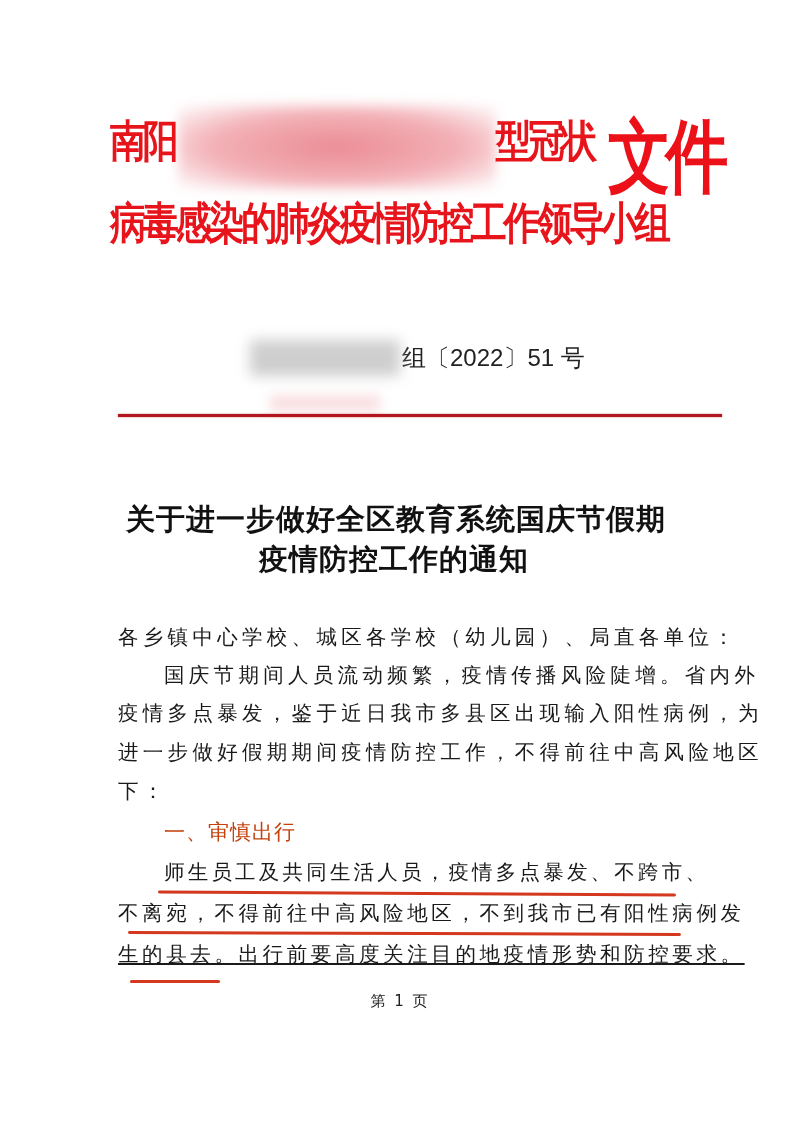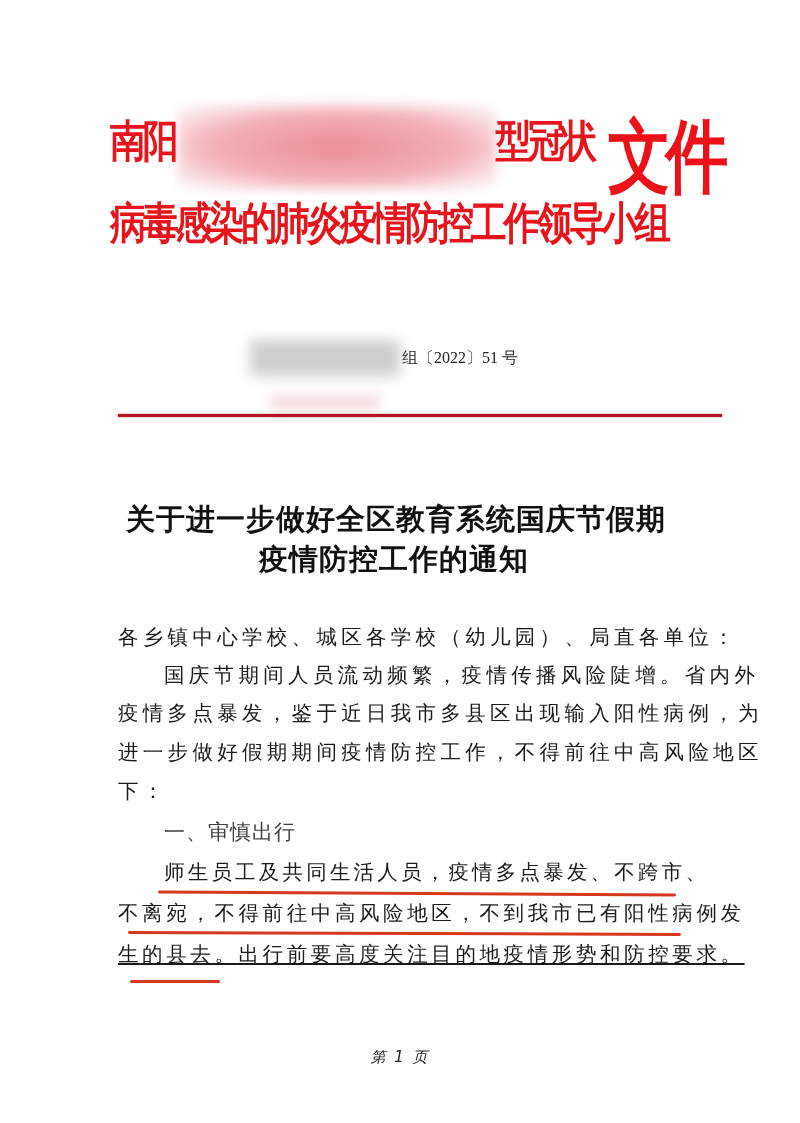--- a/index.html
+++ b/index.html
@@ -69,22 +69,22 @@
       align-items: center;
     }
     .redact-num {
       width: 150px;
       height: 36px;
       background: rgba(190,190,190,0.75);
       filter: blur(7px);
       margin-right: 2px;
     }
     .doc-number {
-      font-family: Liberation Serif, serif;
-      font-size: 16px;
+      font-family: Liberation Sans, sans-serif;
+      font-size: 24px;
       color: #222;
       white-space: pre;
     }
     .redact-stamp {
       position: absolute;
       left: 270px;
       top: 395px;
       width: 110px;
       height: 16px;
       background: rgba(245,200,205,0.6);
@@ -128,48 +128,47 @@
     .line-p1a { top: 665px; left: 164px; }
     .line-p1b { top: 703px; }
     .line-p1c { top: 742px; }
     .line-p1d { top: 781px; }
     .section-heading {
       position: absolute;
       top: 822px;
       left: 164px;
       font-family: "DejaVu Sans", "Liberation Sans", sans-serif;
       font-size: 21px;
-      color: #404040;
+      color: #c2410c;
       letter-spacing: 1px;
       white-space: nowrap;
       line-height: 1;
     }
     .line-p2a { top: 862px; left: 164px; letter-spacing: 3.2px; }
     .line-p2b { top: 903px; letter-spacing: 3.6px; }
     .line-p2c { top: 944px; letter-spacing: 3.6px; text-decoration: underline; }
     .underline {
       position: absolute;
       height: 3px;
       background: #d4381e;
       border-radius: 2px;
     }
     .ul-1 { left: 158px; top: 892px; width: 518px; transform: rotate(0.35deg); }
     .ul-2 { left: 128px; top: 932px; width: 553px; transform: rotate(0.2deg); }
     .ul-3 { left: 130px; top: 980px; width: 90px; }
     .page-footer {
       position: absolute;
-      top: 1048px;
+      top: 992px;
       left: 0;
       width: 800px;
       text-align: center;
       font-family: "DejaVu Sans", "Liberation Sans", sans-serif;
       font-size: 15px;
       color: #222;
       letter-spacing: 2px;
-      font-style: italic;
     }
   </style>
 </head>
 <body>
 
 <div class="header-block">
   <div class="redact-title"></div>
   <div class="org-line org-line-1">
     <span>南阳</span><span class="gap-spacer"></span><span>型冠状</span>
   </div>

